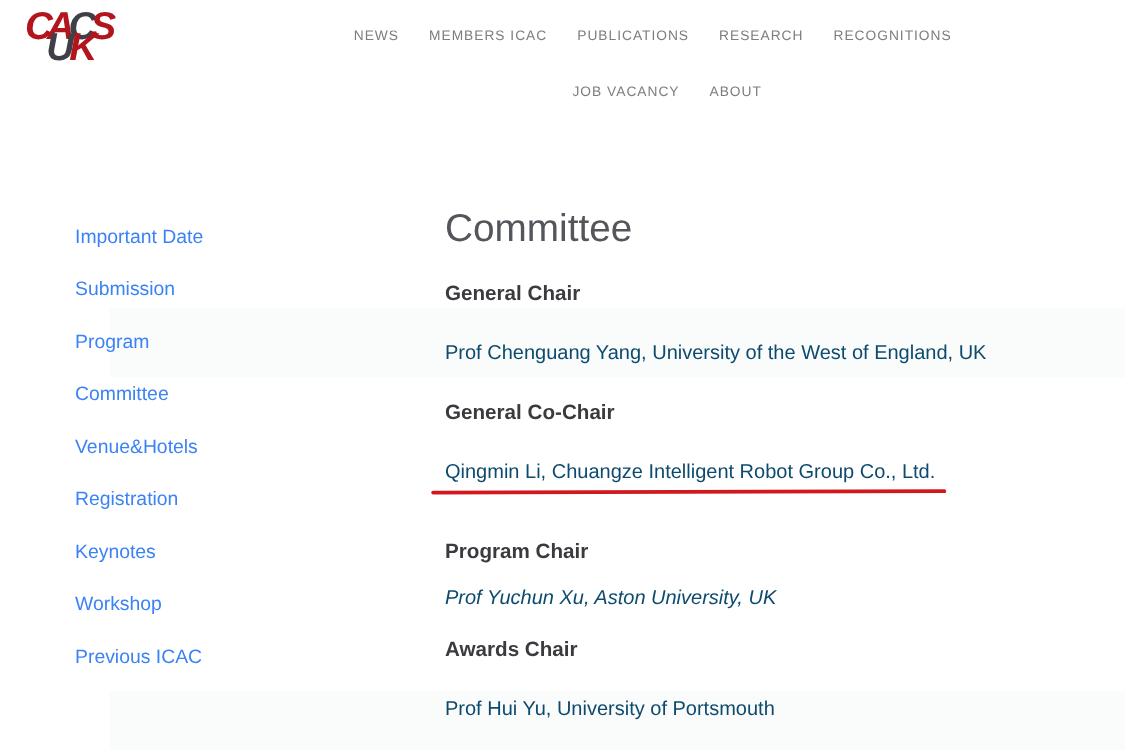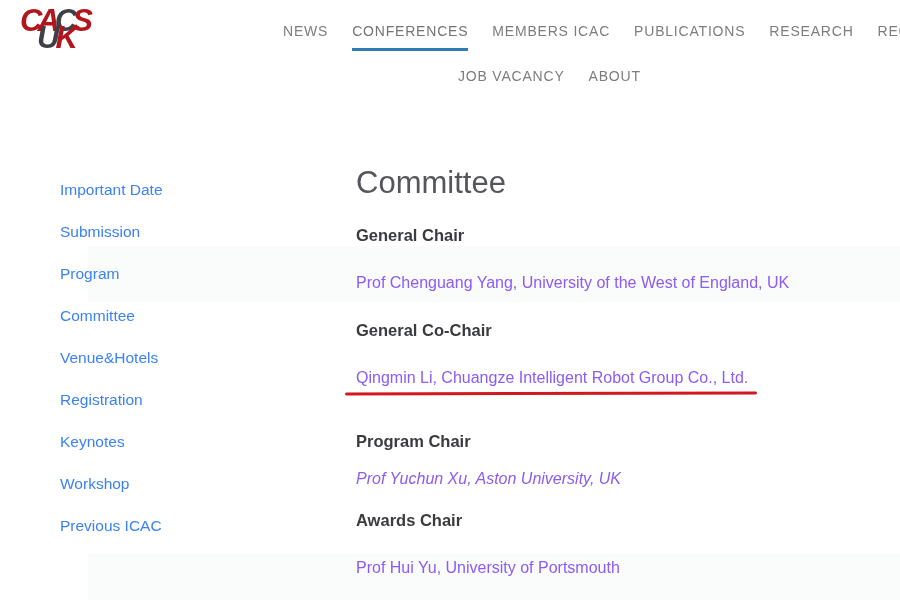--- a/index.html
+++ b/index.html
@@ -16,35 +16,35 @@
   .logo { position:absolute; left:20px; top:8px; width:62px; height:52px; cursor:pointer; z-index:2;font-style:italic; }
   .logo-row { font-weight:700; font-size:31px; line-height:26px; letter-spacing:-5px; white-space:nowrap; }
   .logo-row2 { margin-top:-9px; margin-left:17px; letter-spacing:-4px; }
   .lg-red  { color:#b2151c; }
   .lg-dark { color:#3f4047; }
 
   
   .nav { position:absolute; display:flex; gap:24px; align-items:flex-start; z-index:2; }
   .nav-row1 { left:283px; top:23px; }
   .nav-row2 { left:458px; top:68px; }
-  .nav a { text-decoration:none; color:#7c7d7f; font-size:14px; letter-spacing:0.8px;
+  .nav a { text-decoration:none; color:#7c7d7f; font-size:11px; letter-spacing:0.8px;
            white-space:nowrap; padding-bottom:9px; }
   .nav a.active { border-bottom:3px solid #2f7cb5; color:#737476; }
 
   
   .sidebar { position:absolute; left:60px; top:180px; display:flex; flex-direction:column;
              gap:22px; z-index:1; }
   .sidebar a { text-decoration:none; color:#3b82f6; font-size:15.5px; line-height:20px;
                white-space:nowrap; }
 
   
   .page-title { position:absolute; left:356px; top:165px; font-size:31px; font-weight:400;
                 color:#54565b; z-index:1; }
   .role { position:absolute; left:356px; font-size:16.5px; font-weight:700; color:#3a3b3e; z-index:1; }
-  .person { position:absolute; left:356px; font-size:16px; color:#8b5cf6; z-index:1; white-space:nowrap; }
+  .person { position:absolute; left:356px; font-size:16px; color:#0c4a6e; z-index:1; white-space:nowrap; }
   .r0 { top:226px; } .p0 { top:274px; }
   .r1 { top:321px; } .p1 { top:369px; }
   .r2 { top:432px; } .p2 { top:470px;font-style:italic; }
   .r3 { top:511px; } .p3 { top:559px; }
 
   
   .red-underline { position:absolute; left:345px; top:392px; width:412px; height:3px;
                    background:#d2181e; border-radius:2px; transform:rotate(-0.15deg); z-index:1; }
 </style>
 </head>
@@ -53,21 +53,20 @@
 <div class="band band1"></div>
 <div class="band band2"></div>
 
 <div class="logo">
   <div class="logo-row"><span class="lg-red">CA</span><span class="lg-dark">C</span><span class="lg-red">S</span></div>
   <div class="logo-row logo-row2"><span class="lg-dark">U</span><span class="lg-red">K</span></div>
 </div>
 
 <nav class="nav nav-row1">
   <a href="#">NEWS</a>
-  <a href="#" class="active">CONFERENCES</a>
   <a href="#">MEMBERS ICAC</a>
   <a href="#">PUBLICATIONS</a>
   <a href="#">RESEARCH</a>
   <a href="#">RECOGNITIONS</a>
 </nav>
 
 <nav class="nav nav-row2">
   <a href="#">JOB VACANCY</a>
   <a href="#">ABOUT</a>
 </nav>

